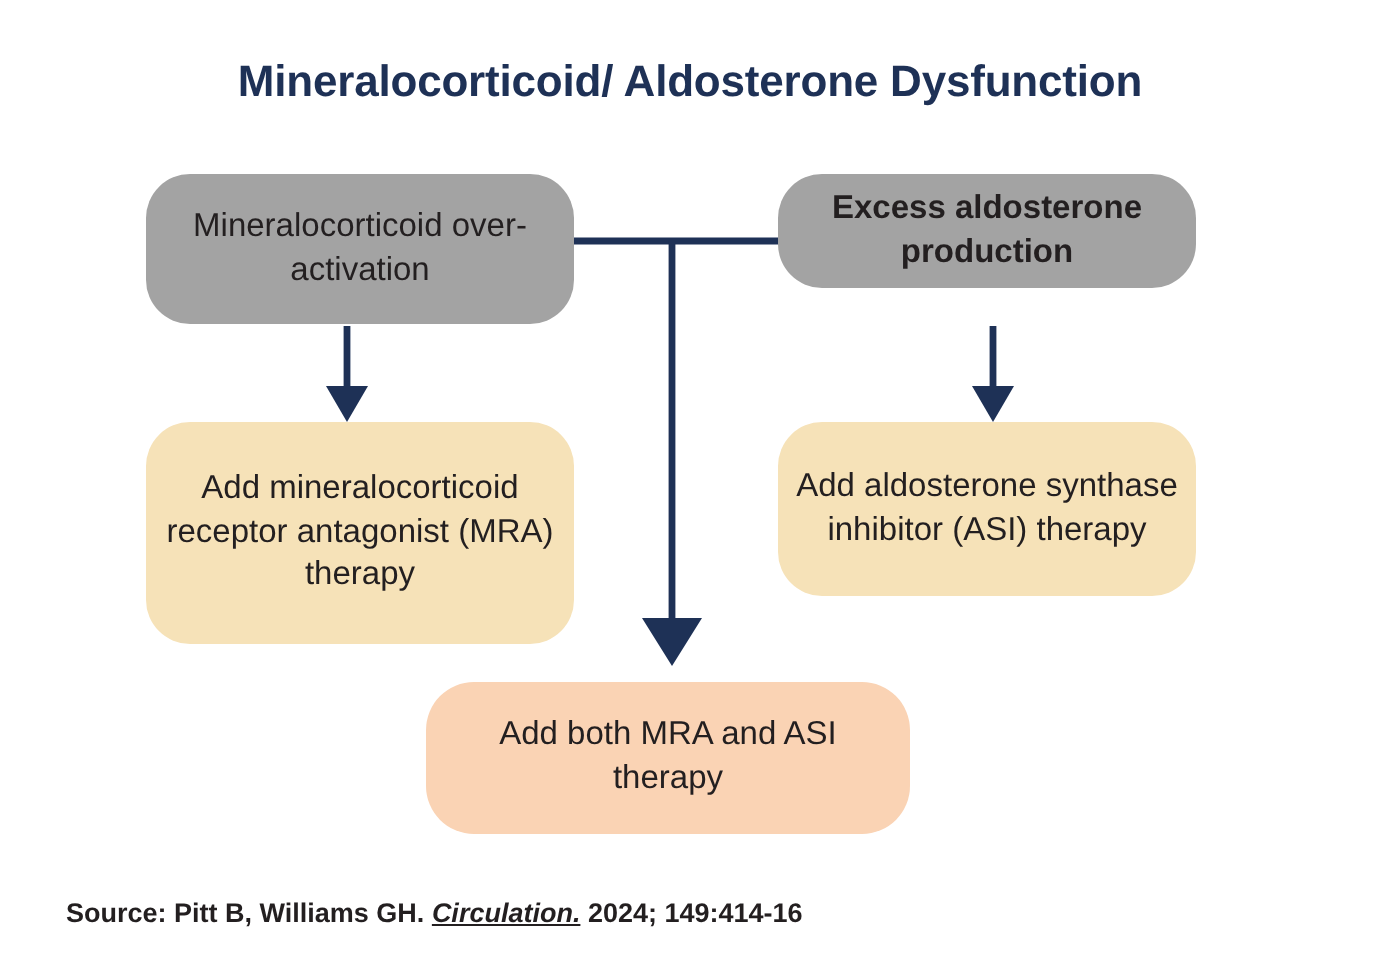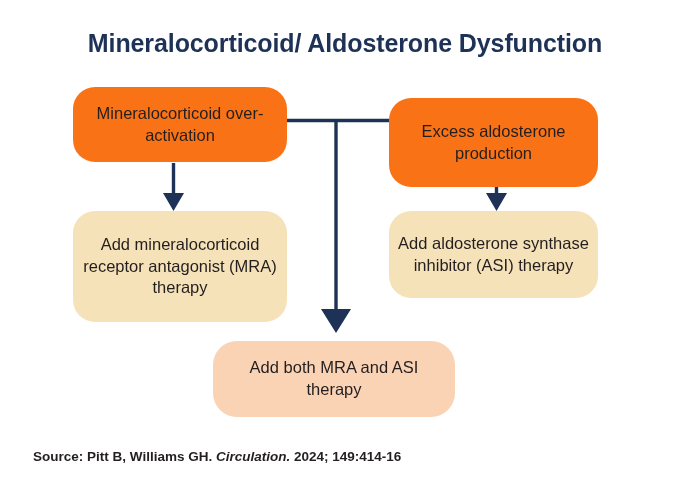--- a/index.html
+++ b/index.html
@@ -14,44 +14,44 @@
     background: #ffffff;
     overflow: hidden;
     font-family: "Liberation Sans", sans-serif;
   }
   #diagram-title {
     position: absolute;
     left: 0;
     top: 28px;
     width: 690px;
     text-align: center;
-    font-size: 25px;
+    font-size: 22px;
     font-weight: bold;
     color: #1e3156;
     letter-spacing: -0.1px;
     line-height: 1.2;
   }
   .node {
     position: absolute;
     display: flex;
     align-items: center;
     justify-content: center;
     text-align: center;
     color: #231f20;
     font-size: 16.5px;
     line-height: 1.33;
     box-sizing: border-box;
     padding: 4px 8px;
   }
-  .node-pink   { background: #f97316; border-radius: 22px; }
+  .node-pink   { background: #a3a3a3; border-radius: 22px; }
   .node-cream  { background: #f6e2b8; border-radius: 22px; }
   .node-peach  { background: #fad3b4; border-radius: 24px; }
 
   #node-mineralocorticoid-overactivation { left: 73px;  top: 87px;  width: 214px; height: 75px; }
-  #node-excess-aldosterone-production    { left: 389px; top: 98px;  width: 209px; height: 89px; }
+  #node-excess-aldosterone-production    { left: 389px; top: 87px;  width: 209px; height: 57px; font-weight: bold; }
   #node-add-mra-therapy                  { left: 73px;  top: 211px; width: 214px; height: 111px; }
   #node-add-asi-therapy                  { left: 389px; top: 211px; width: 209px; height: 87px; }
   #node-add-both-therapy                 { left: 213px; top: 341px; width: 242px; height: 76px; }
 
   #connector-layer {
     position: absolute;
     left: 0;
     top: 0;
     width: 690px;
     height: 483px;
@@ -59,21 +59,21 @@
   }
   #source-note {
     position: absolute;
     left: 33px;
     top: 449px;
     font-size: 13.5px;
     font-weight: bold;
     color: #231f20;
     white-space: nowrap;
   }
-  #source-note .journal { font-style: italic; }
+  #source-note .journal { font-style: italic; text-decoration: underline; }
   #brand-logo {
     position: absolute;
     left: 581px;
     top: 440px;
     width: 78px;
     height: 24px;
     color: #1e3156;
     font-family: "Liberation Serif", serif;
     font-size: 20px;
     line-height: 24px;

